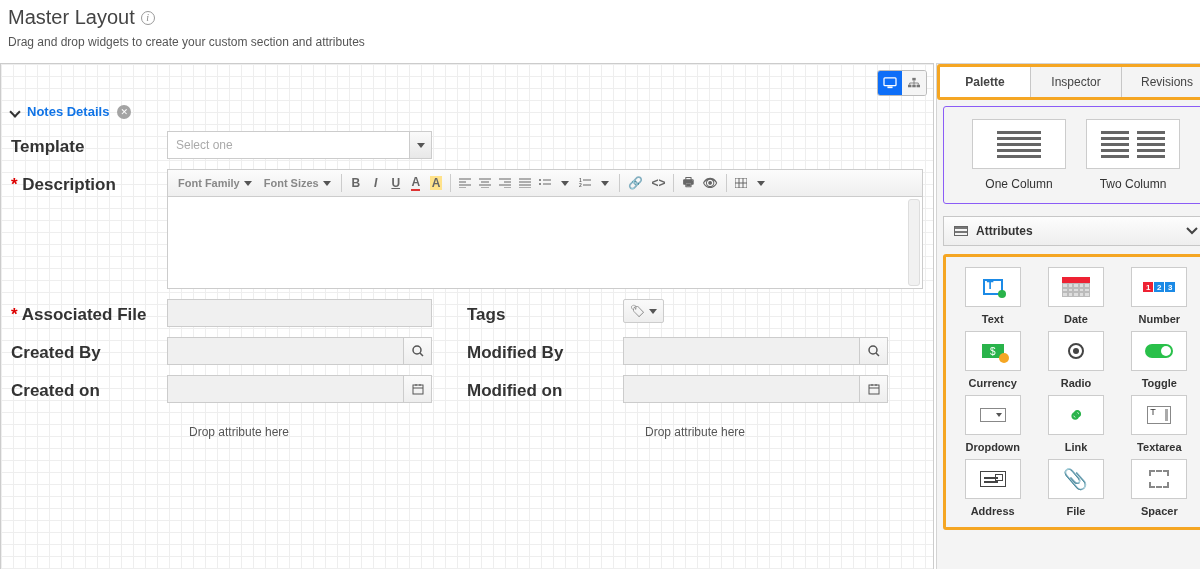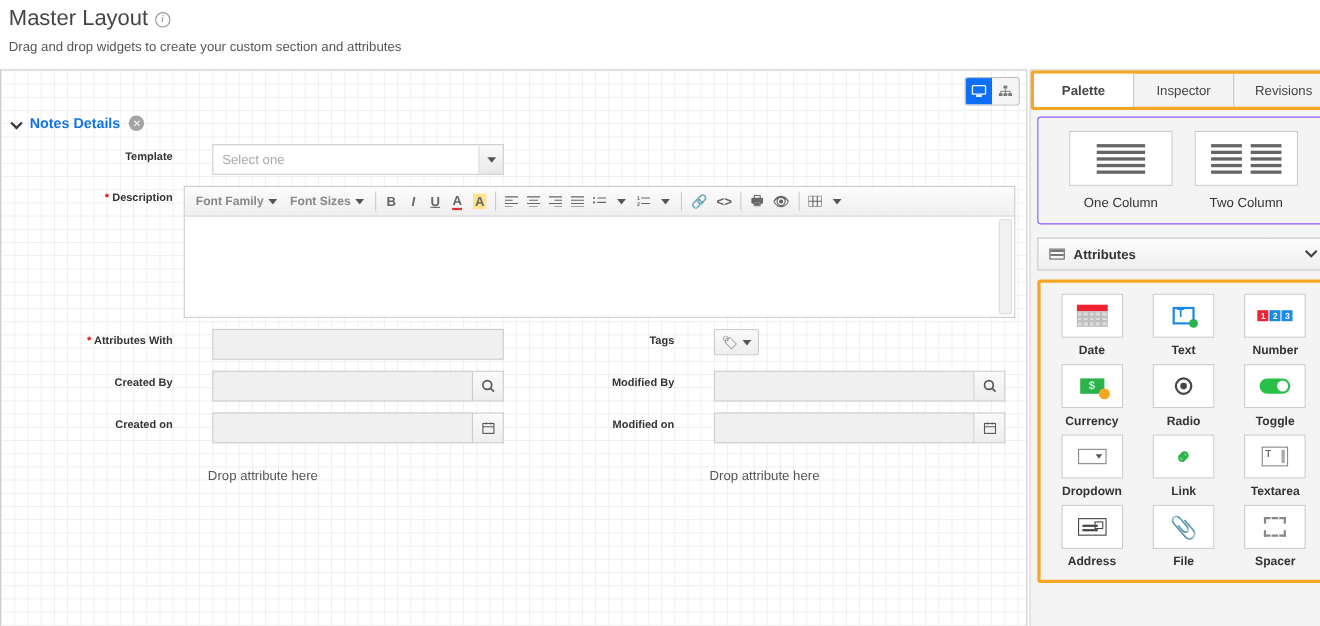--- a/index.html
+++ b/index.html
@@ -23,23 +23,23 @@
 .monitor-icon, .tree-icon { width: 14px; height: 12px; }
 
 .section { padding: 40px 10px 10px 10px; }
 .section-head { display: flex; align-items: center; gap: 4px; margin-bottom: 12px; }
 .chevron { border: solid #333; border-width: 0 2px 2px 0; display: inline-block; padding: 3px; transform: rotate(45deg); margin-right: 4px; }
 .section-title { color: #1174e6; font-weight: bold; font-size: 13px; }
 .close-chip { width: 14px; height: 14px; border-radius: 50%; background: #a4a4a4; color: #fff; display: inline-flex; align-items: center; justify-content: center; font-size: 9px; margin-left: 4px; cursor: pointer; }
 
 .form-row { display: flex; align-items: flex-start; margin-bottom: 10px; }
 .fcol { flex: 1; display: flex; align-items: flex-start; }
-.flabel { width: 156px; text-align: right; font-weight: bold; font-size: 10px; color: #333; padding-right: 10px; padding-top: 6px; }
+.flabel { width: 156px; text-align: left; font-weight: bold; font-size: 17px; color: #333; padding-right: 10px; padding-top: 6px; }
 .req::before { content: "* "; color: #d00; }
-.fcontrol { flex: 0 0 265px; margin-left: 26px; }
+.fcontrol { flex: 0 0 265px; }
 
 .select-wrap { display: flex; }
 .select-input { flex: 1; height: 28px; border: 1px solid #ccc; padding: 0 8px; color: #aaa; background: #fff; display: flex; align-items: center; }
 .select-btn { width: 22px; height: 28px; border: 1px solid #ccc; border-left: none; background: linear-gradient(#fafafa,#e8e8e8); display: flex; align-items: center; justify-content: center; }
 .caret { width: 0; height: 0; border-left: 4px solid transparent; border-right: 4px solid transparent; border-top: 5px solid #555; }
 
 .rte { width: 756px; font-weight: bold; }
 .rte-bar { height: 28px; border: 1px solid #ccc; background: linear-gradient(#fcfcfc,#efefef); display: flex; align-items: center; padding: 0 4px; gap: 0; }
 .rte-btn { height: 20px; min-width: 20px; padding: 0 4px; display: flex; align-items: center; justify-content: center; color: #666; font-size: 12px; cursor: pointer; border-radius: 2px; }
 .rte-sel { font-size: 11px; color: #888; padding: 0 6px; display: flex; align-items: center; gap: 4px; }
@@ -261,21 +261,21 @@
                 </div>
             </div>
             <div class="rte-body"></div>
           </div>
         </div>
 
         <div class="double-cols">
           <div class="dcol">
             <div class="form-row">
                 <div class="fcol">
-              <div class="flabel req">Attributes With</div>
+              <div class="flabel req">Associated File</div>
               <div class="fcontrol">
                     <div class="readonly-input"></div>
                   </div>
             </div>
               </div>
           </div>
           <div class="dcol">
             <div class="form-row">
                 <div class="fcol">
               <div class="flabel">Tags</div>
@@ -423,20 +423,26 @@
           </div>
           <svg width="12" height="8">
               <path d="M1 1 L6 6 L11 1" fill="none" stroke="#444" stroke-width="2"></path>
             </svg>
         </div>
 
         <div class="attr-grid-wrap">
           <div class="attr-grid">
             <div class="attr-item">
                 <div class="attr-thumb">
+                  <div class="ico-text"></div>
+                </div>
+                <div class="attr-label">Text</div>
+              </div>
+            <div class="attr-item">
+                <div class="attr-thumb">
                   <div class="ico-date">
                     <div class="top"></div>
                     <div class="body">
                       <div></div>
                       <div></div>
                       <div></div>
                       <div></div>
                       <div></div>
                       <div></div>
                       <div></div>
@@ -445,26 +451,20 @@
                       <div></div>
                       <div></div>
                       <div></div>
                       <div></div>
                       <div></div>
                       <div></div>
                     </div>
                   </div>
                 </div>
                 <div class="attr-label">Date</div>
-              </div>
-            <div class="attr-item">
-                <div class="attr-thumb">
-                  <div class="ico-text"></div>
-                </div>
-                <div class="attr-label">Text</div>
               </div>
             <div class="attr-item">
                 <div class="attr-thumb">
                   <div class="ico-num">
                     <span>1</span>
                     <span>2</span>
                     <span>3</span>
                   </div>
                 </div>
                 <div class="attr-label">Number</div>

